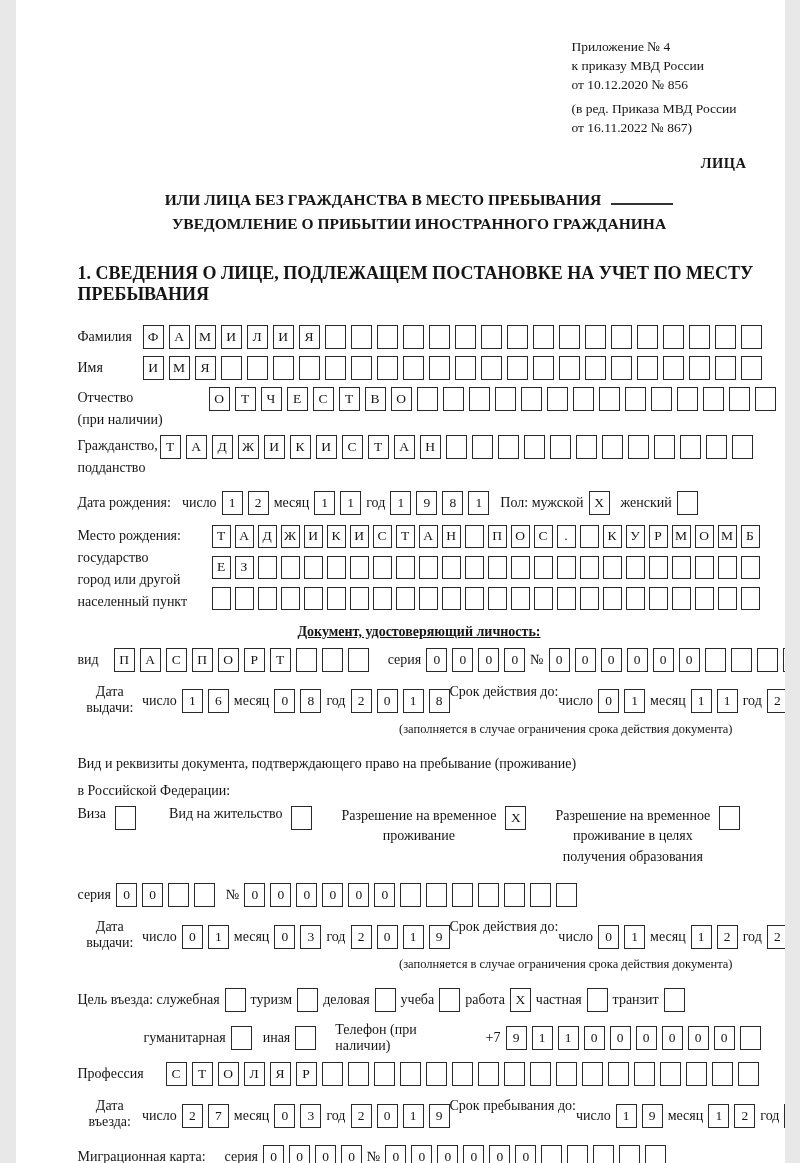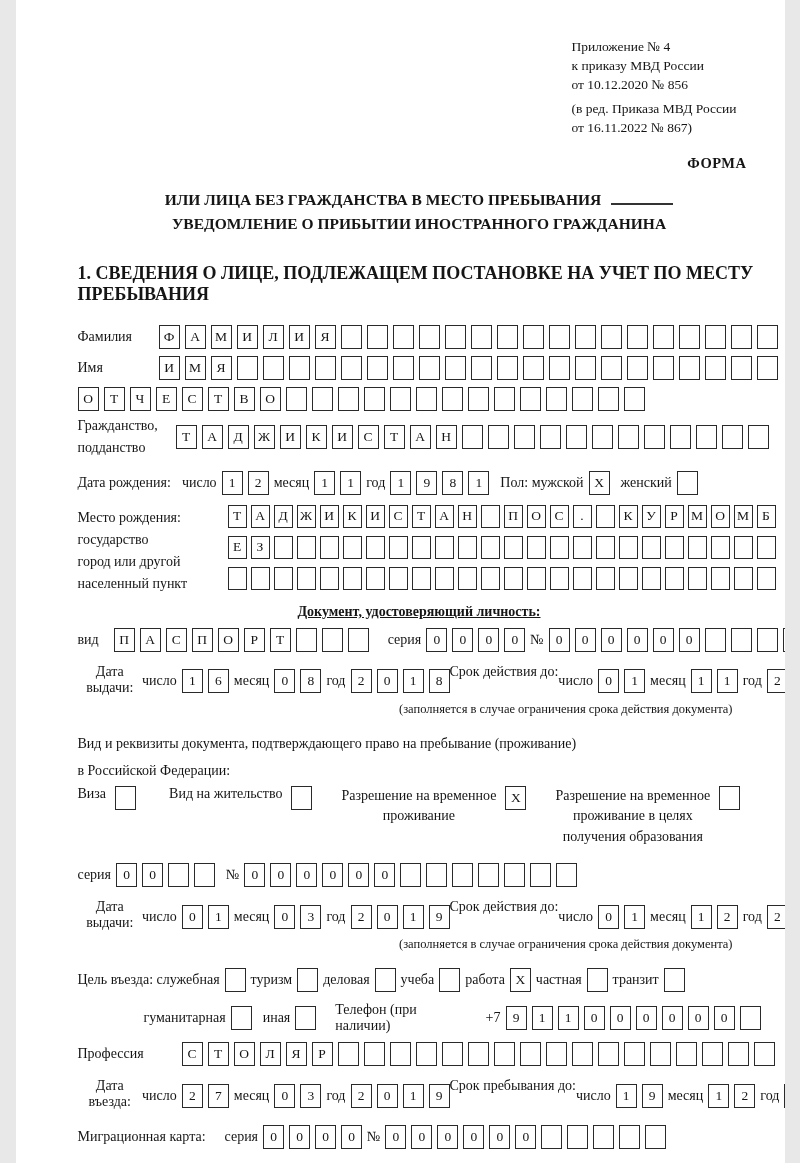--- a/index.html
+++ b/index.html
@@ -23,21 +23,21 @@
     flex:none;width:21px;height:24px;border:1.6px solid #2a2a2a;box-sizing:border-box;
     display:flex;align-items:center;justify-content:center;
     font-size:13.5px;background:#fff;
   }
   .tight{gap:4px;} .tight .cell{width:19px;height:23px;}
   .cb{
     flex:none;display:inline-flex;width:21px;height:24px;border:1.6px solid #2a2a2a;box-sizing:border-box;
     align-items:center;justify-content:center;font-size:13.5px;background:#fff;
   }
   
-  .frow{display:flex;align-items:center;gap:16px;}
+  .frow{display:flex;align-items:flex-start;}
   .lbl{flex:none;line-height:24px;}
   .lbl2{line-height:22px;}
   .mt20{margin-top:20px;} .mt12{margin-top:12px;} .mt10{margin-top:10px;}
   .mt7{margin-top:7px;} .mt16{margin-top:16px;} .mt8{margin-top:8px;} .mt4{margin-top:4px;}
   .w-surname{width:65px;} .w-patr{width:131px;} .w-cit{width:82px;} .w-bp{width:134px;} .w-prof{width:88px;}
   .inl{display:flex;align-items:center;gap:5px;flex-wrap:nowrap;}
   .gap10{margin-left:10px;} .gap14{margin-left:14px;} .gap6{margin-left:6px;}
   
   .bp-rows .cells{margin-bottom:8px;}
   
@@ -60,21 +60,21 @@
 
 <div class="page">
 
   <div class="ref">
     <div>Приложение № 4</div>
     <div>к приказу МВД России</div>
     <div>от 10.12.2020 № 856</div>
     <div class="amend">(в ред. Приказа МВД России</div>
     <div>от 16.11.2022 № 867)</div>
   </div>
-  <div class="form-word">ФОРМА</div>
+  <div class="form-word">ЛИЦА</div>
 
   <div class="title">
     <div><span>ИЛИ ЛИЦА БЕЗ ГРАЖДАНСТВА В МЕСТО ПРЕБЫВАНИЯ</span><span class="uline"></span></div>
     <div>УВЕДОМЛЕНИЕ О ПРИБЫТИИ ИНОСТРАННОГО ГРАЖДАНИНА</div>
   </div>
 
   <div class="sec-heading">1. СВЕДЕНИЯ О ЛИЦЕ, ПОДЛЕЖАЩЕМ ПОСТАНОВКЕ НА УЧЕТ ПО МЕСТУ ПРЕБЫВАНИЯ</div>
 
   <div class="frow mt20">
     <span class="lbl w-surname">Фамилия</span>
@@ -130,20 +130,24 @@
         <span class="cell"></span>
         <span class="cell"></span>
         <span class="cell"></span>
         <span class="cell"></span>
         <span class="cell"></span>
         <span class="cell"></span>
       </span>
   </div>
 
   <div class="frow mt7">
+    <span class="lbl w-patr lbl2">
+      <div>Отчество</div>
+      <div>(при наличии)</div>
+    </span>
     <span class="cells">
         <span class="cell">О</span>
         <span class="cell">Т</span>
         <span class="cell">Ч</span>
         <span class="cell">Е</span>
         <span class="cell">С</span>
         <span class="cell">Т</span>
         <span class="cell">В</span>
         <span class="cell">О</span>
         <span class="cell"></span>

